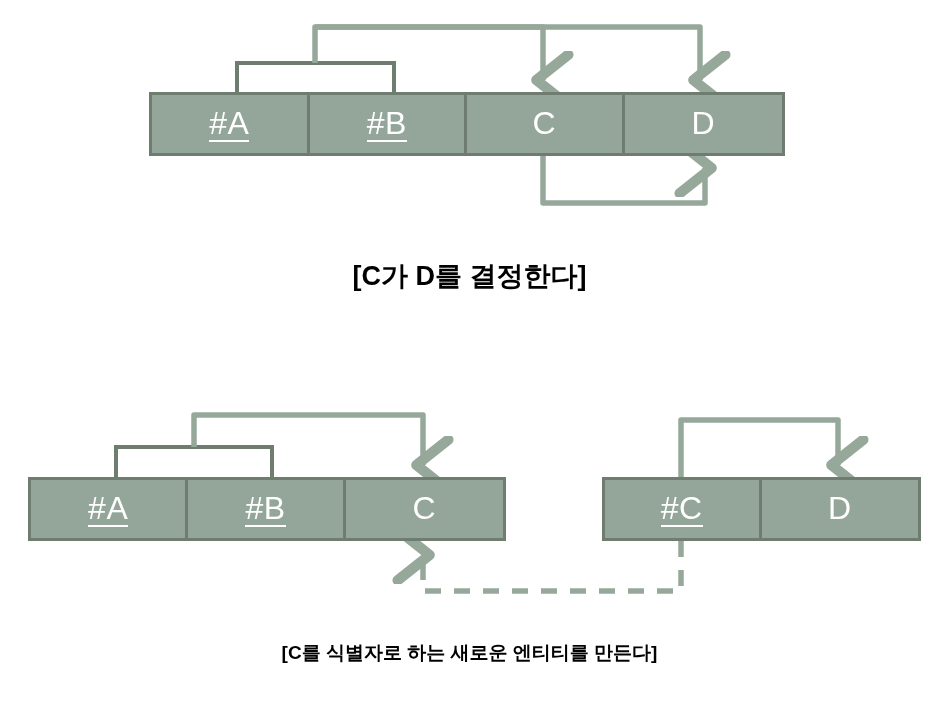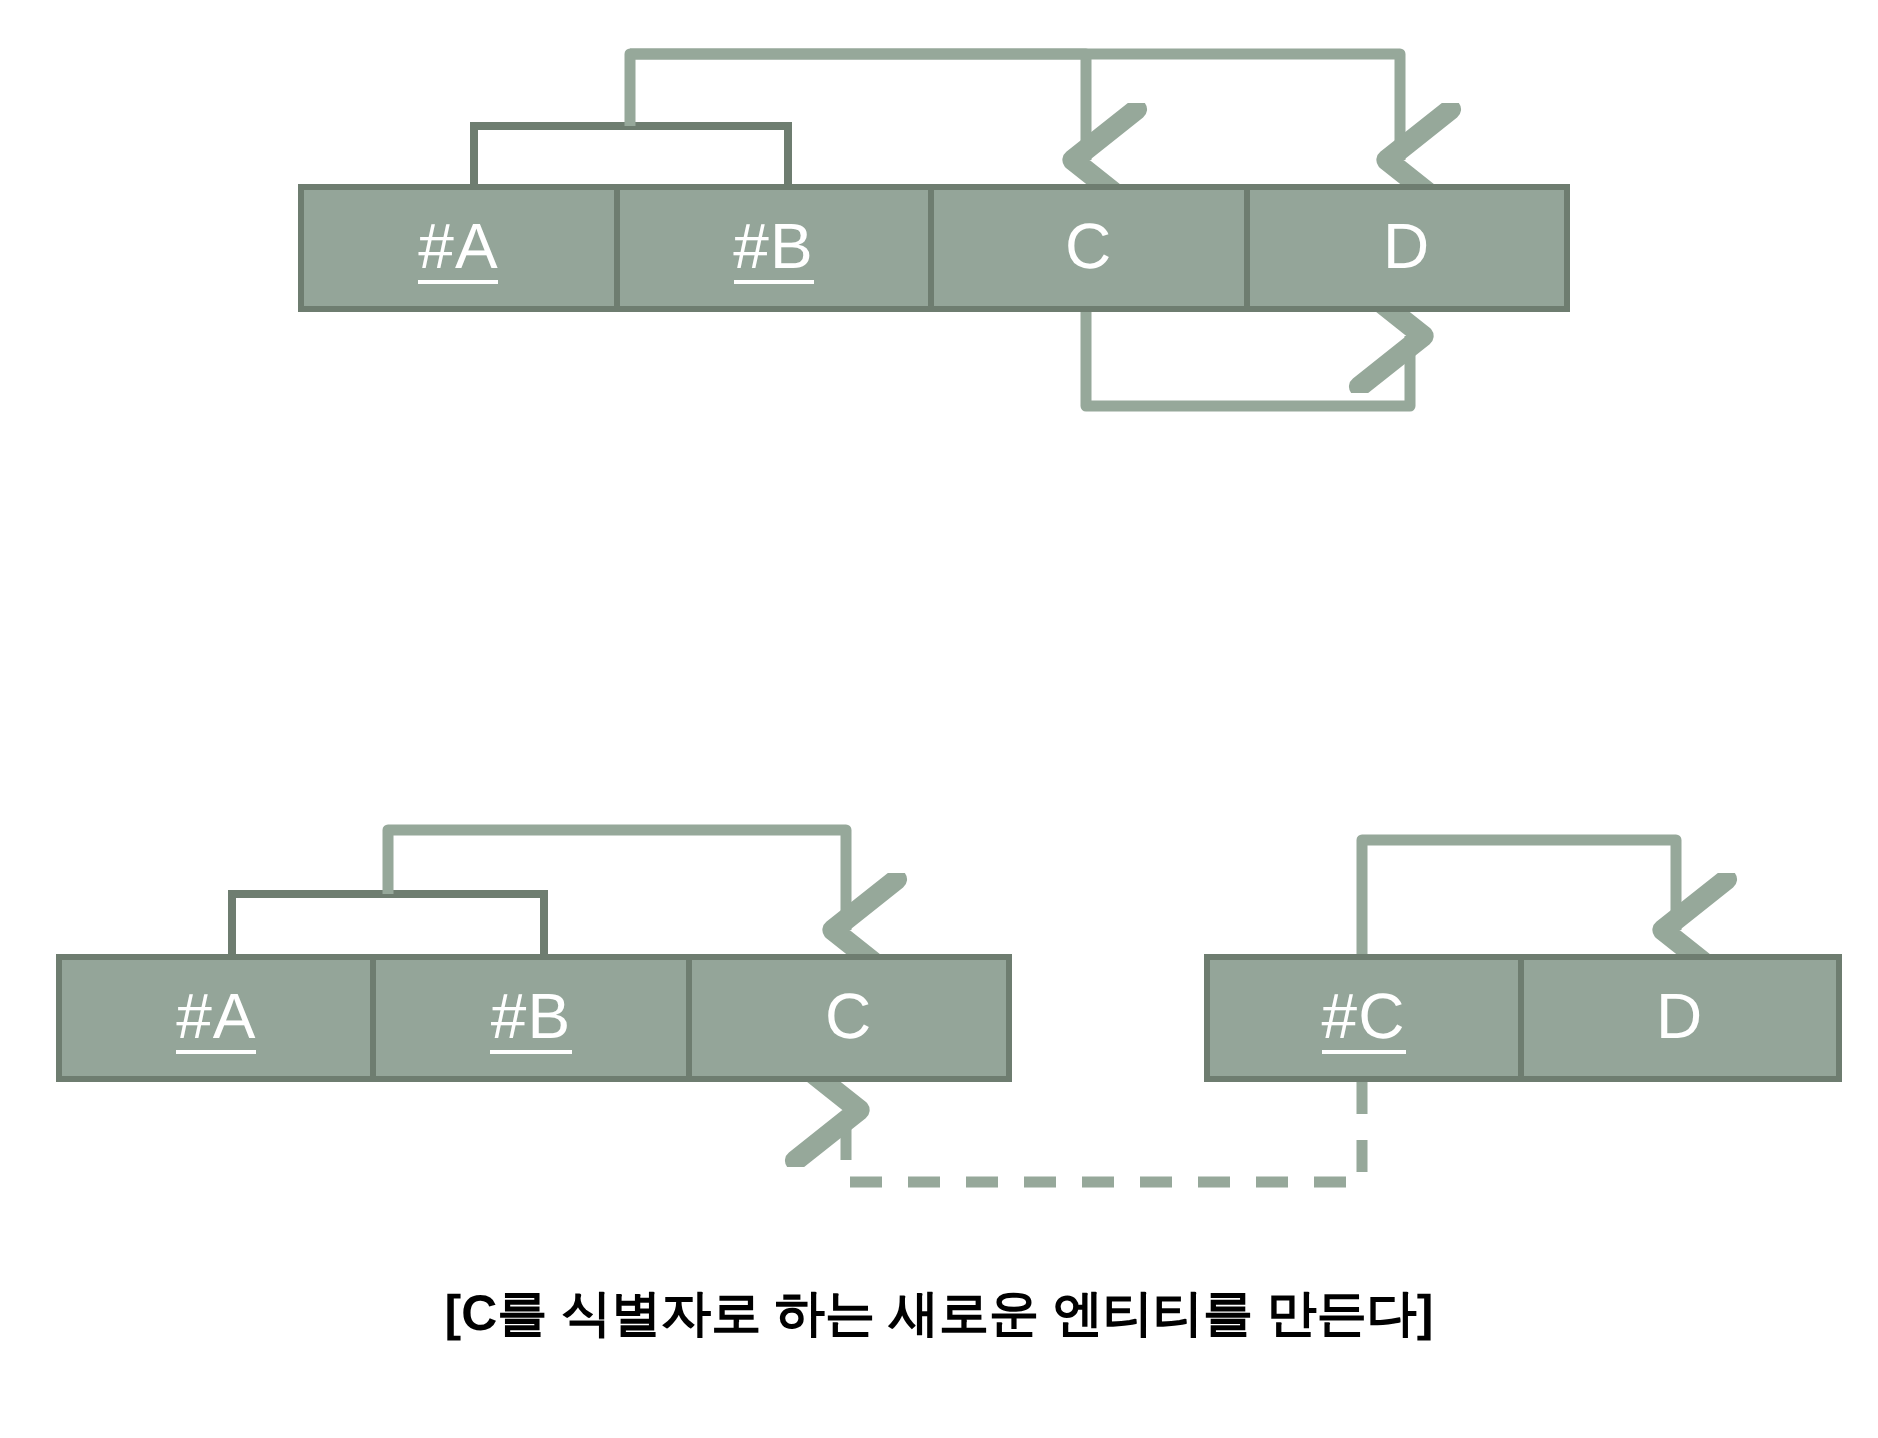--- a/index.html
+++ b/index.html
@@ -56,21 +56,21 @@
   .caption {
     position: absolute;
     width: 939px;
     text-align: center;
     color: #000000;
     font-weight: bold;
     font-family: "Liberation Sans", "DejaVu Sans", sans-serif;
     white-space: nowrap;
   }
   #caption-1 { top: 258px; left: 0; font-size: 27px; }
-  #caption-2 { top: 640px; left: 0; font-size: 25px; }
+  #caption-2 { top: 640px; left: 0; font-size: 19px; }
 
   
   #entity-top   { left: 149px; top: 92px;  width: 636px; height: 64px; }
   #entity-top .cell { width: 157.5px; }
 
   #entity-left  { left: 28px;  top: 477px; width: 478px; height: 64px; }
   #entity-left .cell { width: 157.33px; }
 
   #entity-right { left: 602px; top: 477px; width: 319px; height: 64px; }
   #entity-right .cell { width: 156.5px; }
@@ -126,20 +126,21 @@
       <span class="lbl">#B</span>
     </div>
     <div class="cell">
       <span class="lbl">C</span>
     </div>
     <div class="cell">
       <span class="lbl">D</span>
     </div>
   </div>
 
+  <div class="caption" id="caption-1">[C가 D를 결정한다]</div>
 
   <div class="entity" id="entity-left">
     <div class="cell key">
       <span class="lbl">#A</span>
     </div>
     <div class="cell key">
       <span class="lbl">#B</span>
     </div>
     <div class="cell">
       <span class="lbl">C</span>

